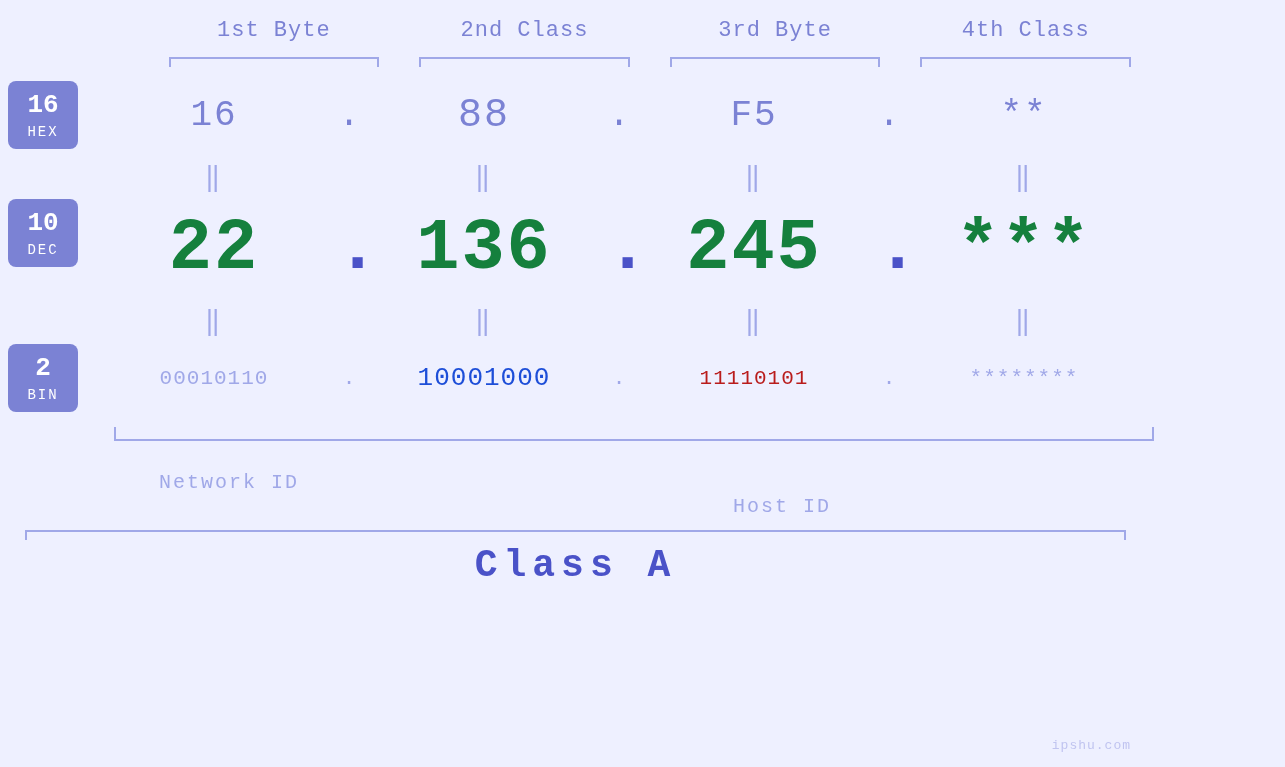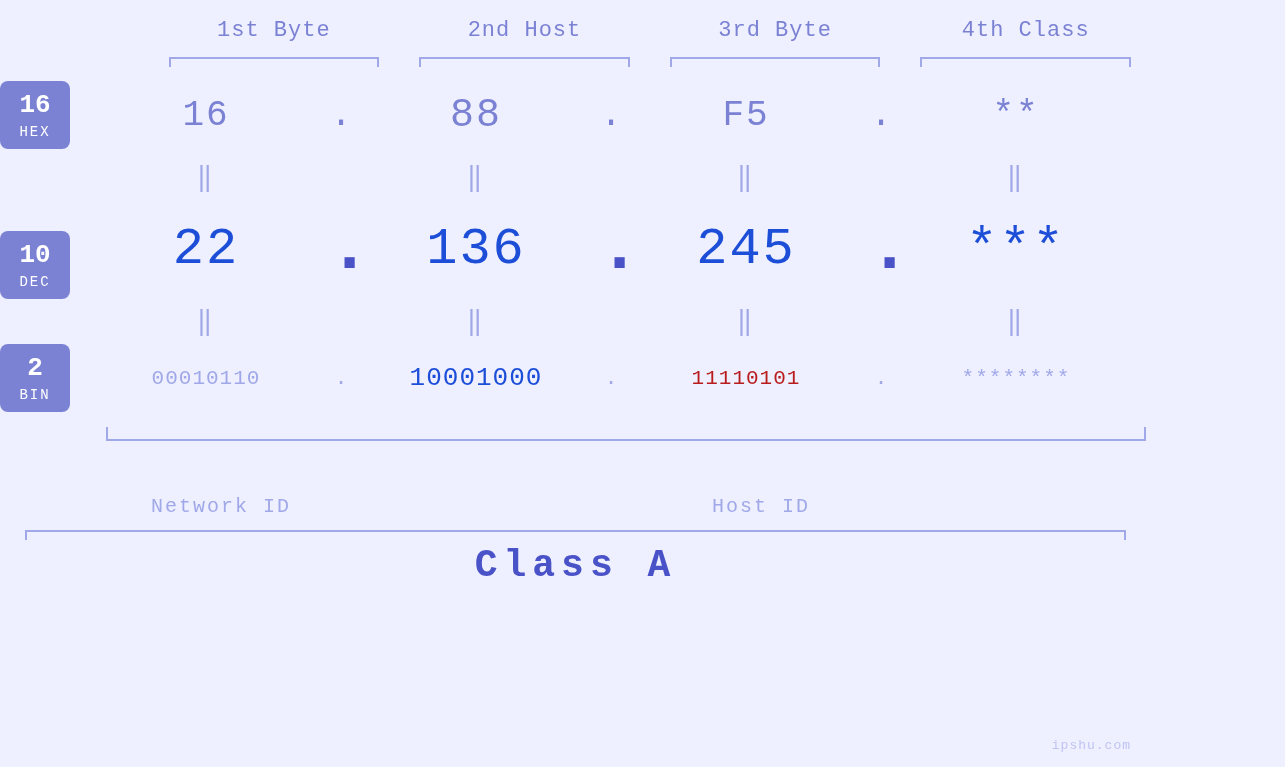--- a/index.html
+++ b/index.html
@@ -85,23 +85,23 @@
       letter-spacing: 2px;
     }
 
     .val-text {
       color: #7b82d4;
       font-family: 'Courier New', Courier, monospace;
       letter-spacing: 2px;
     }
 
     .val-text.large {
-      font-size: 52px;
-      font-weight: normal;
-      color: #1d4ed8;
+      font-size: 72px;
+      font-weight: bold;
+      color: #15803d;
     }
 
     .dot {
       color: #4a52c8;
       font-size: 72px;
       font-weight: bold;
       margin: 0 2px;
       line-height: 1;
     }
 
@@ -131,21 +131,21 @@
 
   </style>
 </head>
 <body>
 
 <div class="container">
 
   <div class="byte-headers">
     <div class="byte-header-spacer"></div>
     <div class="byte-col">1st Byte</div>
-    <div class="byte-col">2nd Host</div>
+    <div class="byte-col">2nd Class</div>
     <div class="byte-col">3rd Byte</div>
     <div class="byte-col">4th Class</div>
   </div>
 
   <div class="bracket-row">
     <div class="bracket-spacer"></div>
 
     <div style="width:270px;height:20px;position:relative;">
       <div style="position:absolute;left:20px;right:20px;top:10px;height:2px;background:#a0a8e8;"></div>
       <div style="position:absolute;left:20px;top:10px;height:10px;width:2px;background:#a0a8e8;"></div>
@@ -177,21 +177,21 @@
 
       <div style="height:80px;display:flex;align-items:center;">
         <div class="label-badge">
           <span class="base-num">16</span>
           <span class="base-name">HEX</span>
         </div>
       </div>
 
       <div style="height:44px;"></div>
 
-      <div style="height:100px;display:flex;align-items:flex-end;">
+      <div style="height:100px;display:flex;align-items:flex-start;padding-left:8px;">
         <div class="label-badge">
           <span class="base-num">10</span>
           <span class="base-name">DEC</span>
         </div>
       </div>
 
       <div style="height:44px;"></div>
 
       <div style="height:70px;display:flex;align-items:center;">
         <div class="label-badge">
@@ -302,21 +302,21 @@
           <div style="position:absolute;left:20px;right:0;bottom:0;height:2px;background:#a0a8e8;"></div>
           <div style="position:absolute;left:20px;bottom:0;height:14px;width:2px;background:#a0a8e8;"></div>
         </div>
 
         <div style="width:810px;height:24px;position:relative;">
           <div style="position:absolute;left:0;right:20px;bottom:0;height:2px;background:#a0a8e8;"></div>
           <div style="position:absolute;right:20px;bottom:0;height:14px;width:2px;background:#a0a8e8;"></div>
         </div>
       </div>
 
-      <div style="display:flex;flex-direction:row;align-items:flex-end;margin-top:6px;">
+      <div style="display:flex;flex-direction:row;align-items:center;margin-top:6px;gap:13px;">
         <div style="width:270px;text-align:center;color:#a0a8e8;font-size:20px;font-family:'Courier New',Courier,monospace;letter-spacing:2px;">Network ID</div>
         <div style="width:810px;text-align:center;color:#a0a8e8;font-size:20px;font-family:'Courier New',Courier,monospace;letter-spacing:2px;margin-top:48px;">Host ID</div>
       </div>
 
     </div>
   </div>
 
   <div style="width:calc(100% - 50px);margin:12px 25px 0 25px;position:relative;">
     <div style="height:2px;background:#a0a8e8;position:relative;">
       <div style="position:absolute;left:0;top:0;height:10px;width:2px;background:#a0a8e8;"></div>

